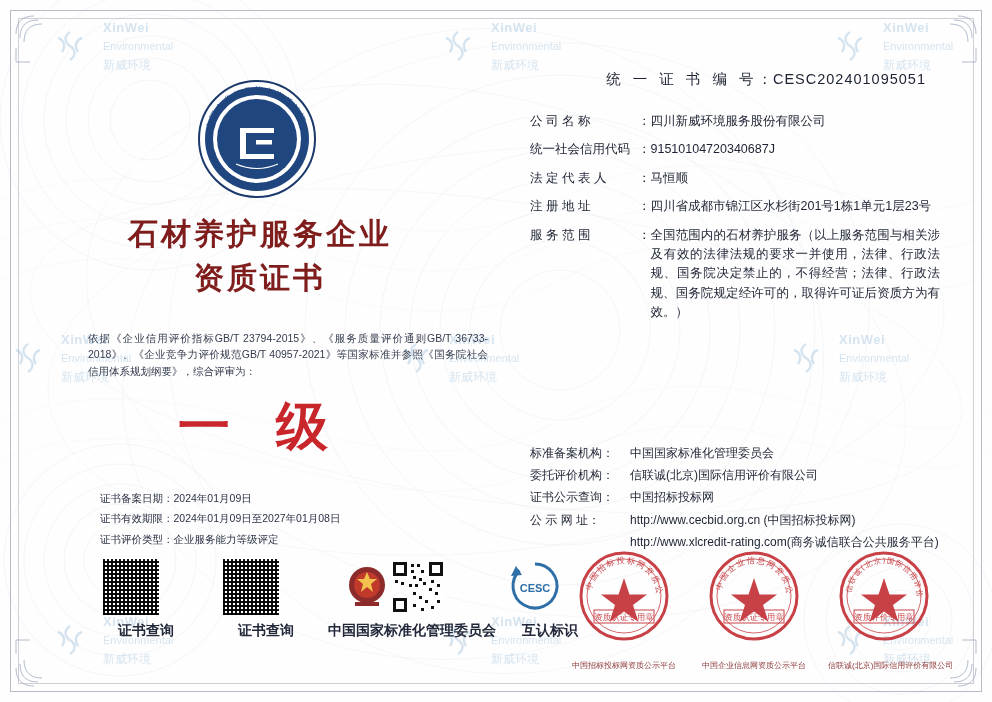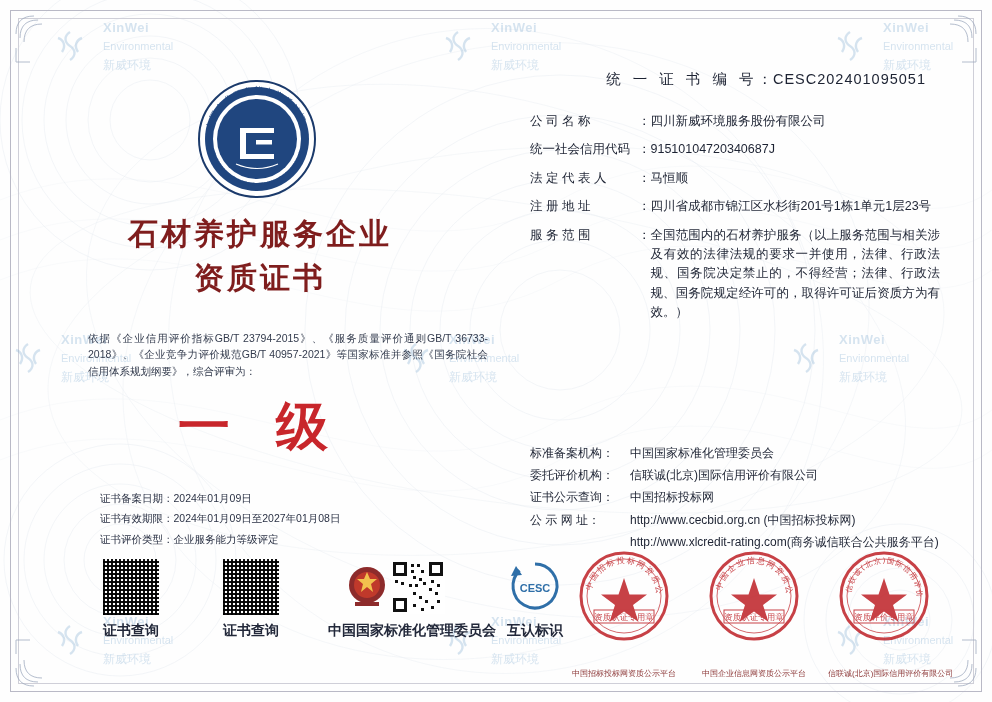--- a/index.html
+++ b/index.html
@@ -188,21 +188,21 @@
   .bottom-items {
     position: absolute;
     left: 88px;
     top: 558px;
     display: flex;
     gap: 34px;
     align-items: flex-start;
   }
   .bitem {
     width: 86px;
-    text-align: center;
+    text-align: right;
   }
   .bitem .art {
     height: 58px;
     display: flex;
     align-items: center;
     justify-content: center;
   }
   .bitem .cap {
     margin-top: 6px;
     font-size: 14px;
@@ -221,21 +221,21 @@
   
   .stamps {
     position: absolute;
     right: 52px;
     top: 548px;
     display: flex;
     gap: 18px;
   }
   .stamp-wrap { width: 112px; text-align: center; }
   .stamp-cap {
-    margin-top: 16px;
+    margin-top: 8px;
     font-size: 8px;
     color: #8e3a3a;
     white-space: nowrap;
   }
 </style>
 </head>
 <body>
 
 <div id="cert">
 

